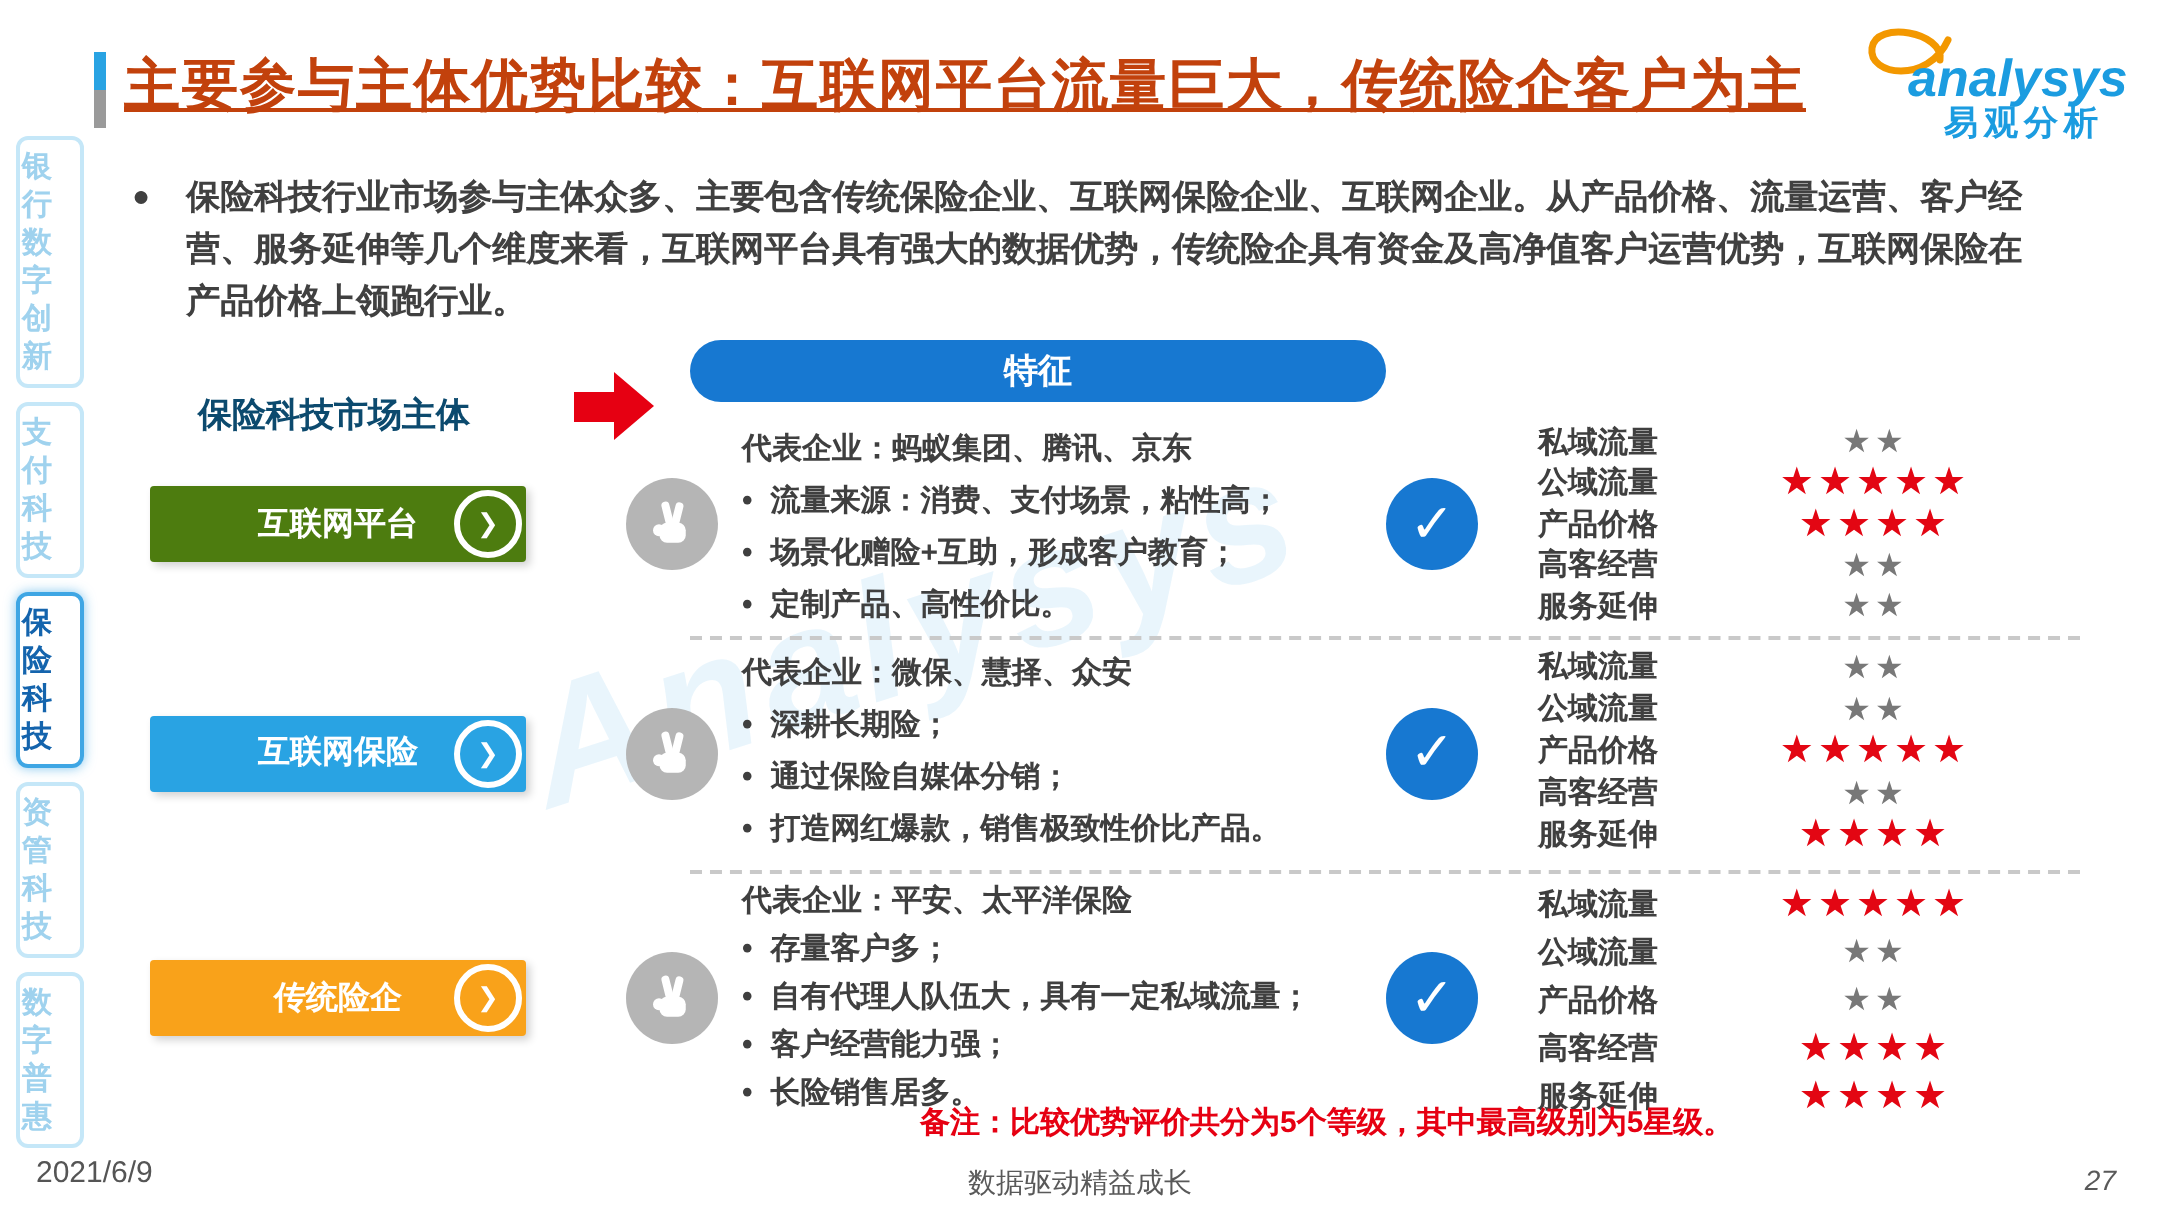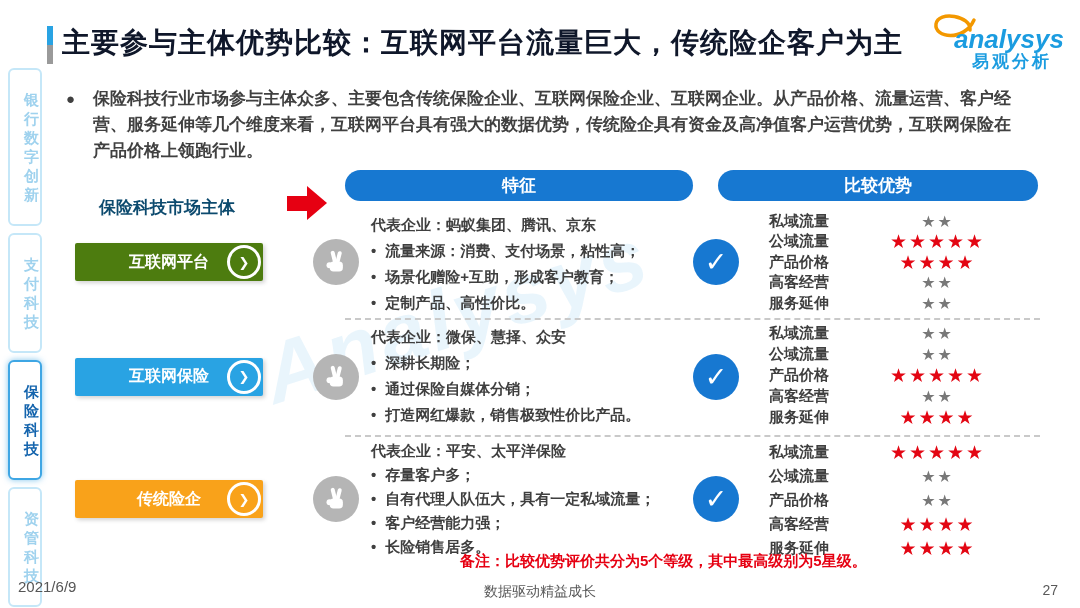--- a/index.html
+++ b/index.html
@@ -8,33 +8,33 @@
 
   
   .watermark{position:absolute;left:250px;top:230px;width:640px;font-size:84px;font-weight:700;
     font-style:italic;color:rgba(41,156,224,0.10);transform:rotate(-18deg);white-space:nowrap;
     pointer-events:none;letter-spacing:4px;}
 
   
   .title-bar{position:absolute;left:47px;top:26px;width:6px;height:38px;
     background:linear-gradient(#29a3e3 50%,#9a9a9a 50%);}
   .page-title{position:absolute;left:62px;top:24px;width:920px;font-size:28px;font-weight:700;
-    color:#0f172a;letter-spacing:1px;white-space:nowrap;}
+    color:#c2410c;letter-spacing:1px;white-space:nowrap;text-decoration:underline;}
 
   .logo{position:absolute;right:18px;top:14px;width:130px;height:60px;}
   .logo-swoosh{position:absolute;left:-12px;top:-6px;}
   .logo-en{position:absolute;left:22px;top:10px;font-size:26px;font-weight:700;font-style:italic;
     color:#1b9ce0;letter-spacing:0px;}
   .logo-cn{position:absolute;left:40px;top:36px;font-size:17px;font-weight:700;color:#1b9ce0;
     letter-spacing:3px;}
 
   
   #sidebar{position:absolute;left:8px;top:68px;width:34px;display:flex;flex-direction:column;gap:7px;}
-  #sidebar .tab{width:28px;padding:20px 1px;border:2px solid #c5e7f8;border-radius:6px;
-    color:#9fd2ee;font-size:15px;font-weight:700;line-height:19px;text-align:right;
+  #sidebar .tab{width:28px;padding:4px 1px;border:2px solid #c5e7f8;border-radius:6px;
+    color:#9fd2ee;font-size:15px;font-weight:700;line-height:19px;text-align:left;
     word-break:break-all;background:#ffffff;}
   #sidebar .tab.active{color:#1464ad;border-color:#3ea6e4;box-shadow:0 0 6px rgba(62,166,228,.65);}
 
   
   .intro{position:absolute;left:66px;top:86px;width:950px;display:flex;}
   .intro .dot{font-size:15px;color:#404040;margin-right:18px;line-height:26px;}
   .intro p{margin:0;font-size:17px;font-weight:600;color:#404040;line-height:26px;}
 
   
   #main{position:absolute;left:65px;top:168px;width:975px;height:400px;}
@@ -85,21 +85,21 @@
   .row:nth-of-type(3) .rating-line{height:24px;}
   .rating-line .rl{width:82px;font-size:15px;font-weight:600;color:#3f3f3f;white-space:nowrap;}
   .rating-line .stars{flex:1;text-align:center;letter-spacing:2px;white-space:nowrap;}
   .stars.red{color:#e30613;font-size:19px;}
   .stars.gray{color:#787878;font-size:16px;}
 
   
   .note{position:absolute;left:460px;top:552px;font-size:15px;font-weight:700;color:#e60012;}
   .footer-date{position:absolute;left:18px;top:578px;font-size:15px;color:#555;}
   .footer-slogan{position:absolute;left:0;right:0;top:583px;text-align:center;font-size:14px;color:#595959;}
-  .footer-page{position:absolute;right:22px;top:582px;font-size:14px;color:#595959;}
+  .footer-page{position:absolute;right:22px;top:582px;font-size:14px;color:#595959;font-style:italic;}
 </style>
 </head>
 <body>
 
 <div id="page">
 
   <div class="watermark">Analysys</div>
 
   <div class="title-bar"></div>
   <div class="page-title">主要参与主体优势比较：互联网平台流量巨大，传统险企客户为主</div>
@@ -127,21 +127,20 @@
     <p>保险科技行业市场参与主体众多、主要包含传统保险企业、互联网保险企业、互联网企业。从产品价格、流量运营、客户经营、服务延伸等几个维度来看，互联网平台具有强大的数据优势，传统险企具有资金及高净值客户运营优势，互联网保险在产品价格上领跑行业。</p>
   </div>
 
   <div id="main">
     <div class="subject-label">保险科技市场主体</div>
     <div class="red-arrow">
       <span class="shaft"></span>
         <span class="head"></span>
     </div>
     <div class="pill feature">特征</div>
-    <div class="pill advantage">比较优势</div>
     <div id="rows">
   <div class="row">
     <div class="row-btn" style="background: #4d7c0f;">
       <span>互联网平台</span>
       <span class="chev">❯</span>
     </div>
     <div class="hand">
       <svg width="30" height="30" viewBox="0 0 24 24" fill="#ffffff">
         <rect x="8.6" y="3" width="3.2" height="11" rx="1.6" transform="rotate(-14 10 8)"></rect>
         <rect x="12.6" y="3.2" width="3.2" height="11" rx="1.6" transform="rotate(14 14 8)"></rect>

